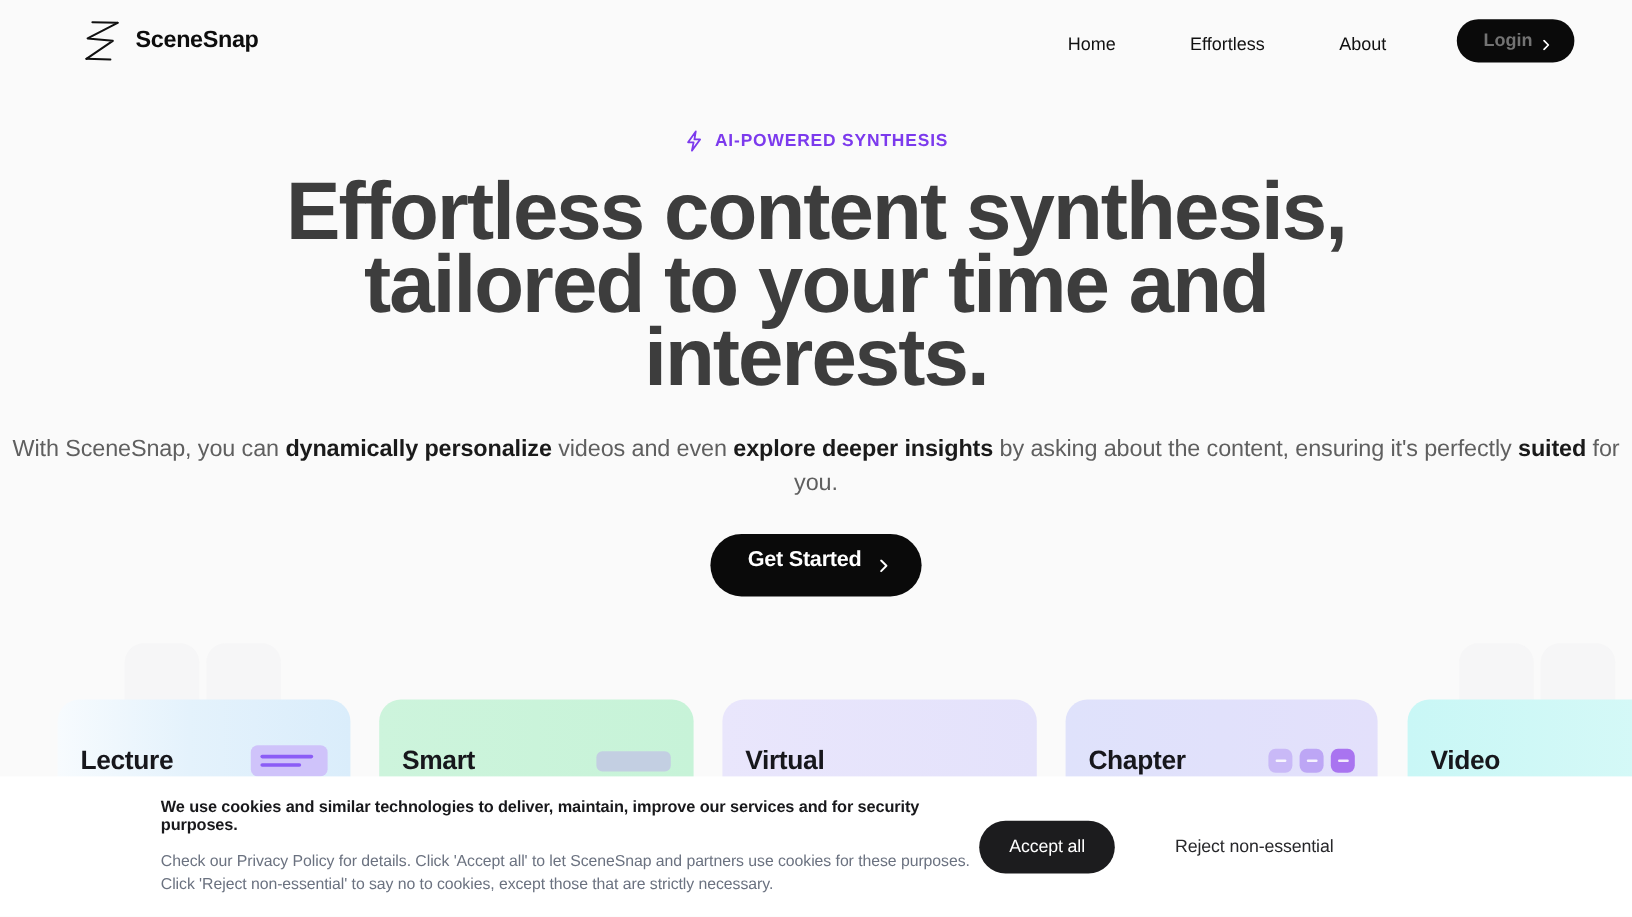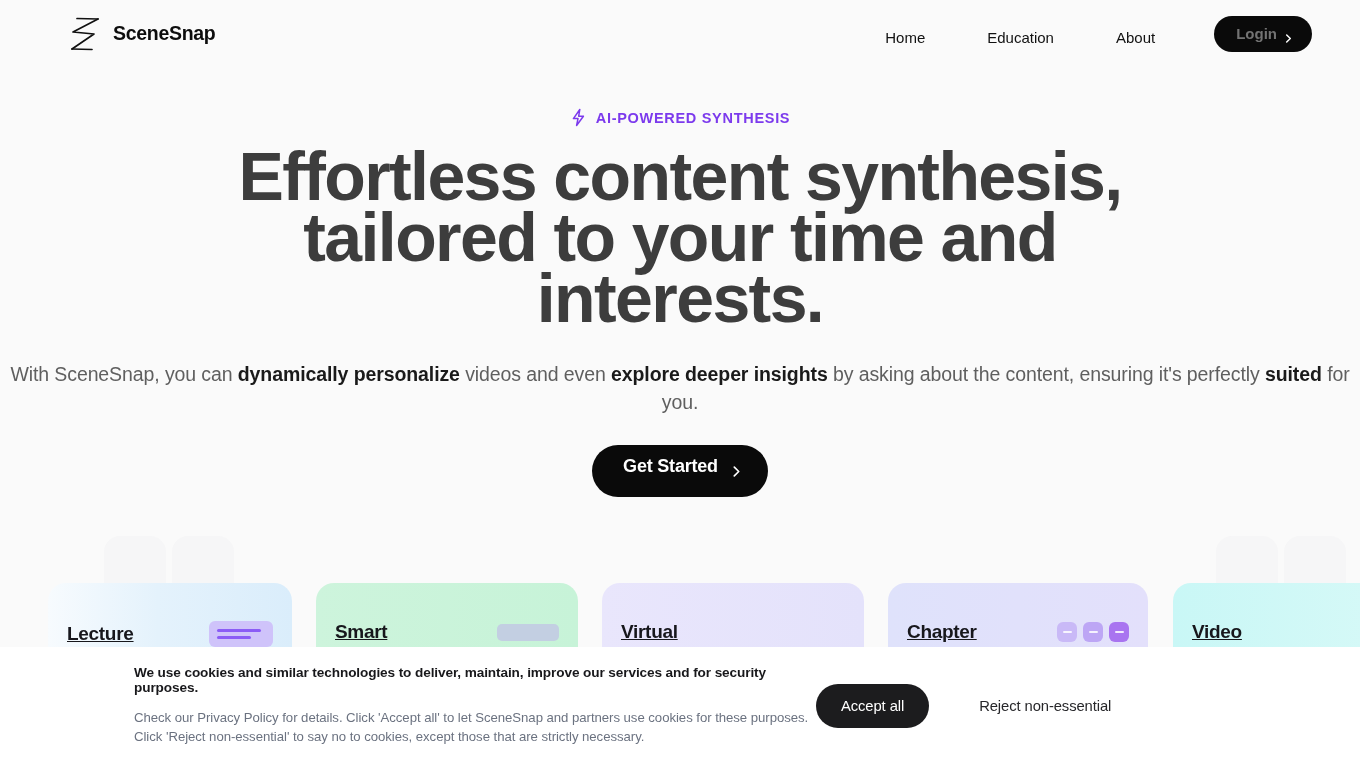--- a/index.html
+++ b/index.html
@@ -155,26 +155,25 @@
     overflow: hidden;
   }
   .card-body {
     position: absolute;
     left: 19px; right: 19px; top: 38px;
     display: flex;
     align-items: center;
     justify-content: space-between;
   }
   .card-title {
-    font-size: 19px;
+    font-size: 22px;
     font-weight: 700;
     color: #17171c;
     letter-spacing: -0.3px;
     white-space: nowrap;
-    text-decoration: underline;
   }
   .icon-lines { width: 64px; height: 26px; border-radius: 6px; display:block; }
   .icon-bar { width: 62px; height: 17px; border-radius: 5px; display:block; }
   .icon-chips { display:flex; gap: 6px; align-items:center; }
   .chip { width: 20px; height: 20px; border-radius: 6px; display:flex; align-items:center; justify-content:center; }
   .chip i { display:block; width: 9px; height: 2.5px; border-radius:2px; background: rgba(255,255,255,.85); }
 
   
   .cookie {
     position: absolute;
@@ -242,21 +241,21 @@
       <svg viewBox="0 0 34 36" width="34" height="36" fill="none" xmlns="http://www.w3.org/2000/svg">
         <path d="M30 3 L5 16 L26 18 L4 33" stroke="#111" stroke-width="1.7" stroke-linecap="round" stroke-linejoin="round"></path>
         <path d="M30 3 L9 2.5 M4 33 L24 33.5" stroke="#111" stroke-width="1.7" stroke-linecap="round" stroke-linejoin="round"></path>
       </svg>
     </span>
     <span class="brand-name">SceneSnap</span>
   </div>
 
   <nav class="nav">
     <a class="nav-link" href="#">Home</a>
-    <a class="nav-link" href="#">Education</a>
+    <a class="nav-link" href="#">Effortless</a>
     <a class="nav-link" href="#">About</a>
     <button class="login-btn">
       <span>Login</span>
       <span class="chev">
         <svg viewBox="0 0 10 10" width="9" height="9" fill="none" xmlns="http://www.w3.org/2000/svg">
           <path d="M3 1 L7 5 L3 9" stroke="#fff" stroke-width="1.6" stroke-linecap="round" stroke-linejoin="round"></path>
         </svg>
       </span>
     </button>
   </nav>

